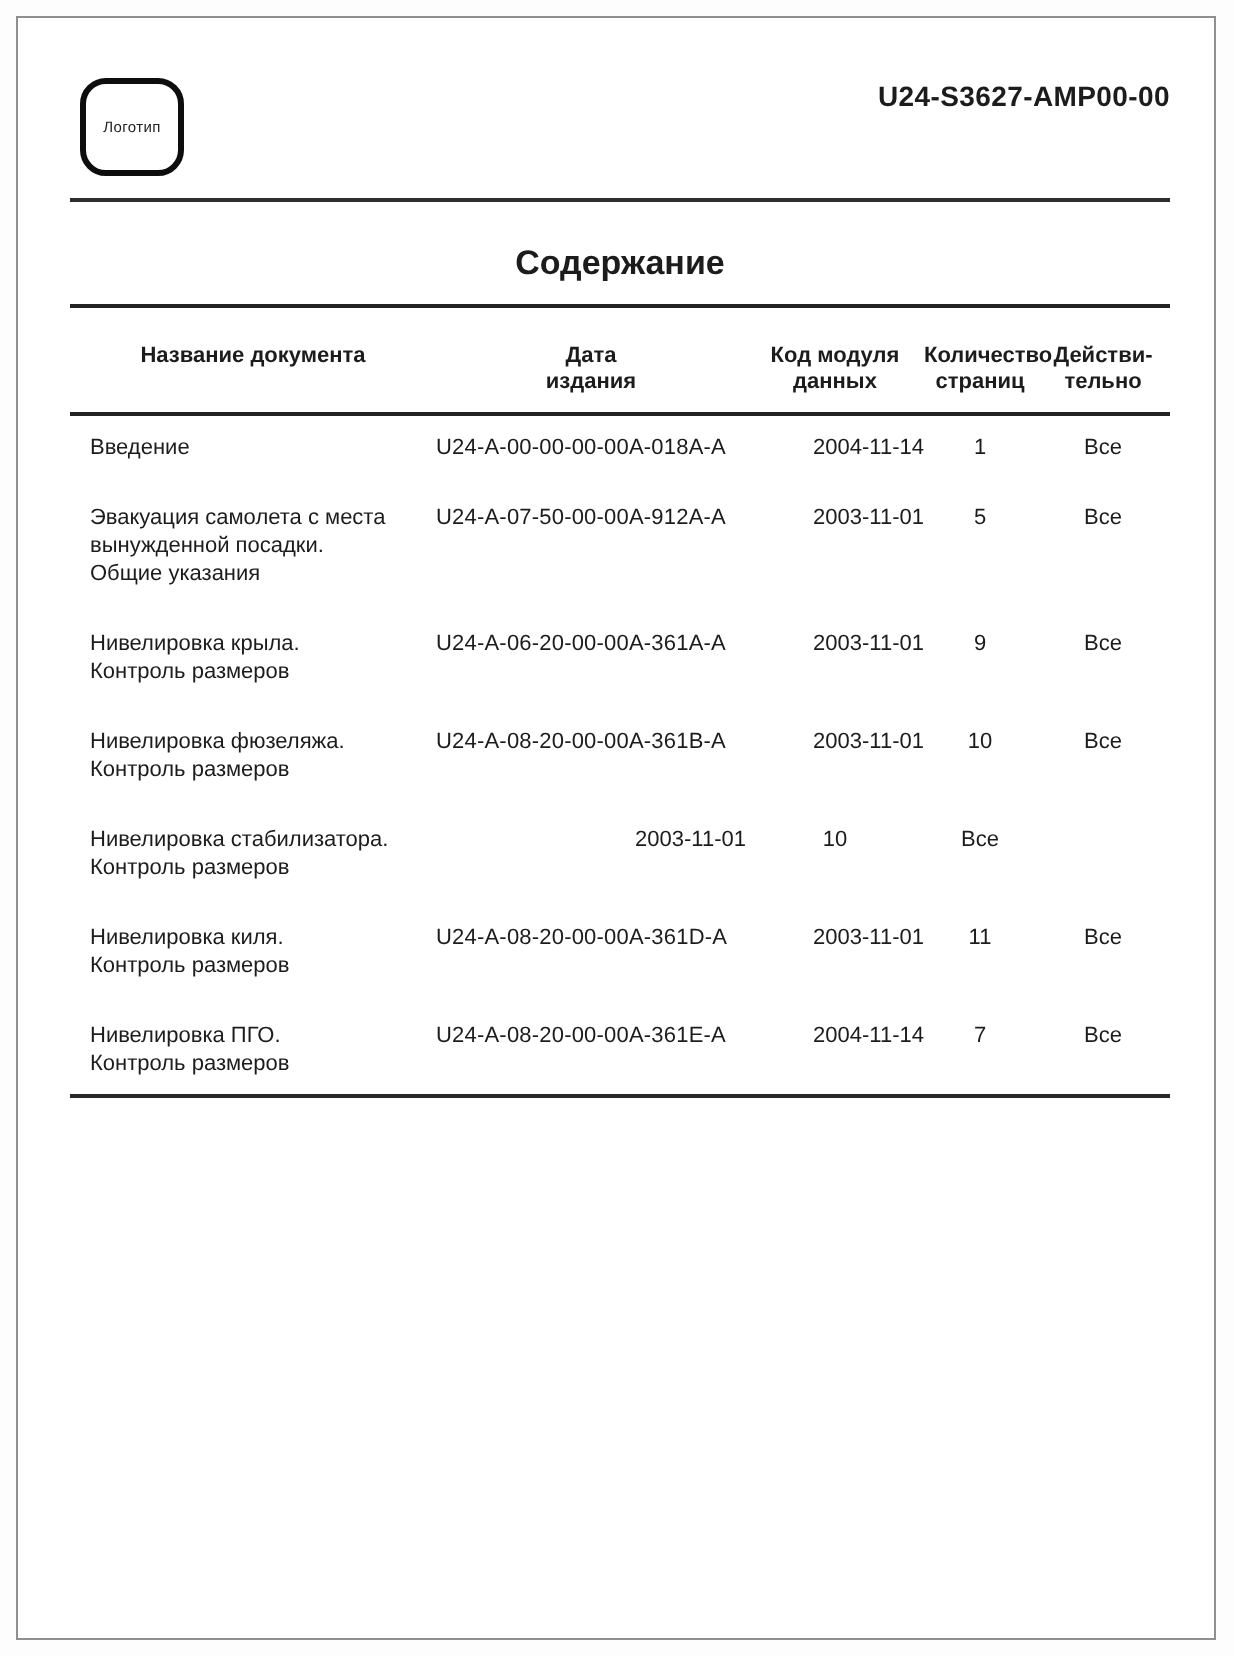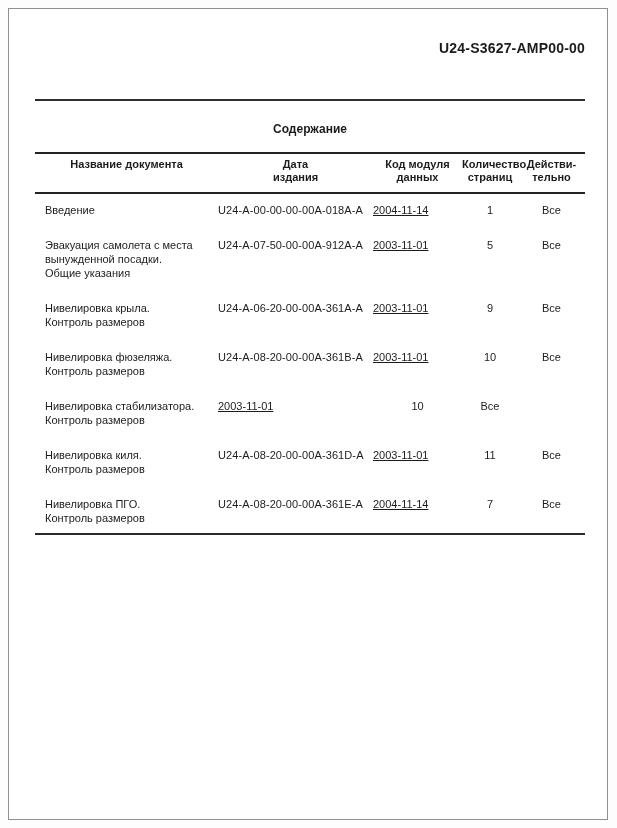--- a/index.html
+++ b/index.html
@@ -55,21 +55,21 @@
     height: 2px;
     background: #2e2e2e;
   }
   
   .page-title {
     position: absolute;
     left: 26px;
     top: 113px;
     width: 550px;
     text-align: center;
-    font-size: 12px;
+    font-size: 17px;
     font-weight: bold;
   }
   
   .toc-table {
     position: absolute;
     left: 26px;
     top: 143px;
     width: 550px;
   }
   .grid-row {
@@ -80,34 +80,35 @@
     border-top: 2px solid #232323;
     border-bottom: 2px solid #232323;
     padding: 4px 0 8px 0;
     font-size: 11px;
     font-weight: bold;
     line-height: 13px;
   }
   .th {
     text-align: center;
     white-space: pre-line;
+    margin-top: 14px;
   }
   .tbody {
     padding-top: 9px;
     border-bottom: 2px solid #2a2a2a;
   }
   .trow {
     margin-bottom: 21px;
     font-size: 11px;
     line-height: 14px;
   }
   .trow:last-child { margin-bottom: 8px; }
   .cell-name  { padding-left: 10px; white-space: pre-line; }
   .cell-code  { text-align: left; letter-spacing: 0.1px; }
-  .cell-date  { text-align: left; text-decoration: underline; }
+  .cell-date  { text-align: right; }
   .cell-pages { text-align: center; }
   .cell-valid { text-align: center; }
   
   .footer {
     position: absolute;
     left: 26px;
     top: 735px;
     width: 550px;
     border-top: 2px solid #2e2e2e;
   }
@@ -125,20 +126,23 @@
     text-align: right;
     font-size: 11px;
     font-weight: bold;
   }
 </style>
 </head>
 <body>
 
 <div class="page">
 
+  <div class="logo-box">
+    <span class="logo-label">Логотип</span>
+  </div>
   <div class="doc-code-top">U24-S3627-AMP00-00</div>
   <div class="rule-top"></div>
 
   <div class="page-title">Содержание</div>
 
   <div class="toc-table">
     <div class="thead grid-row">
       <div class="th">Название документа</div>
       <div class="th">Дата
 издания</div>

